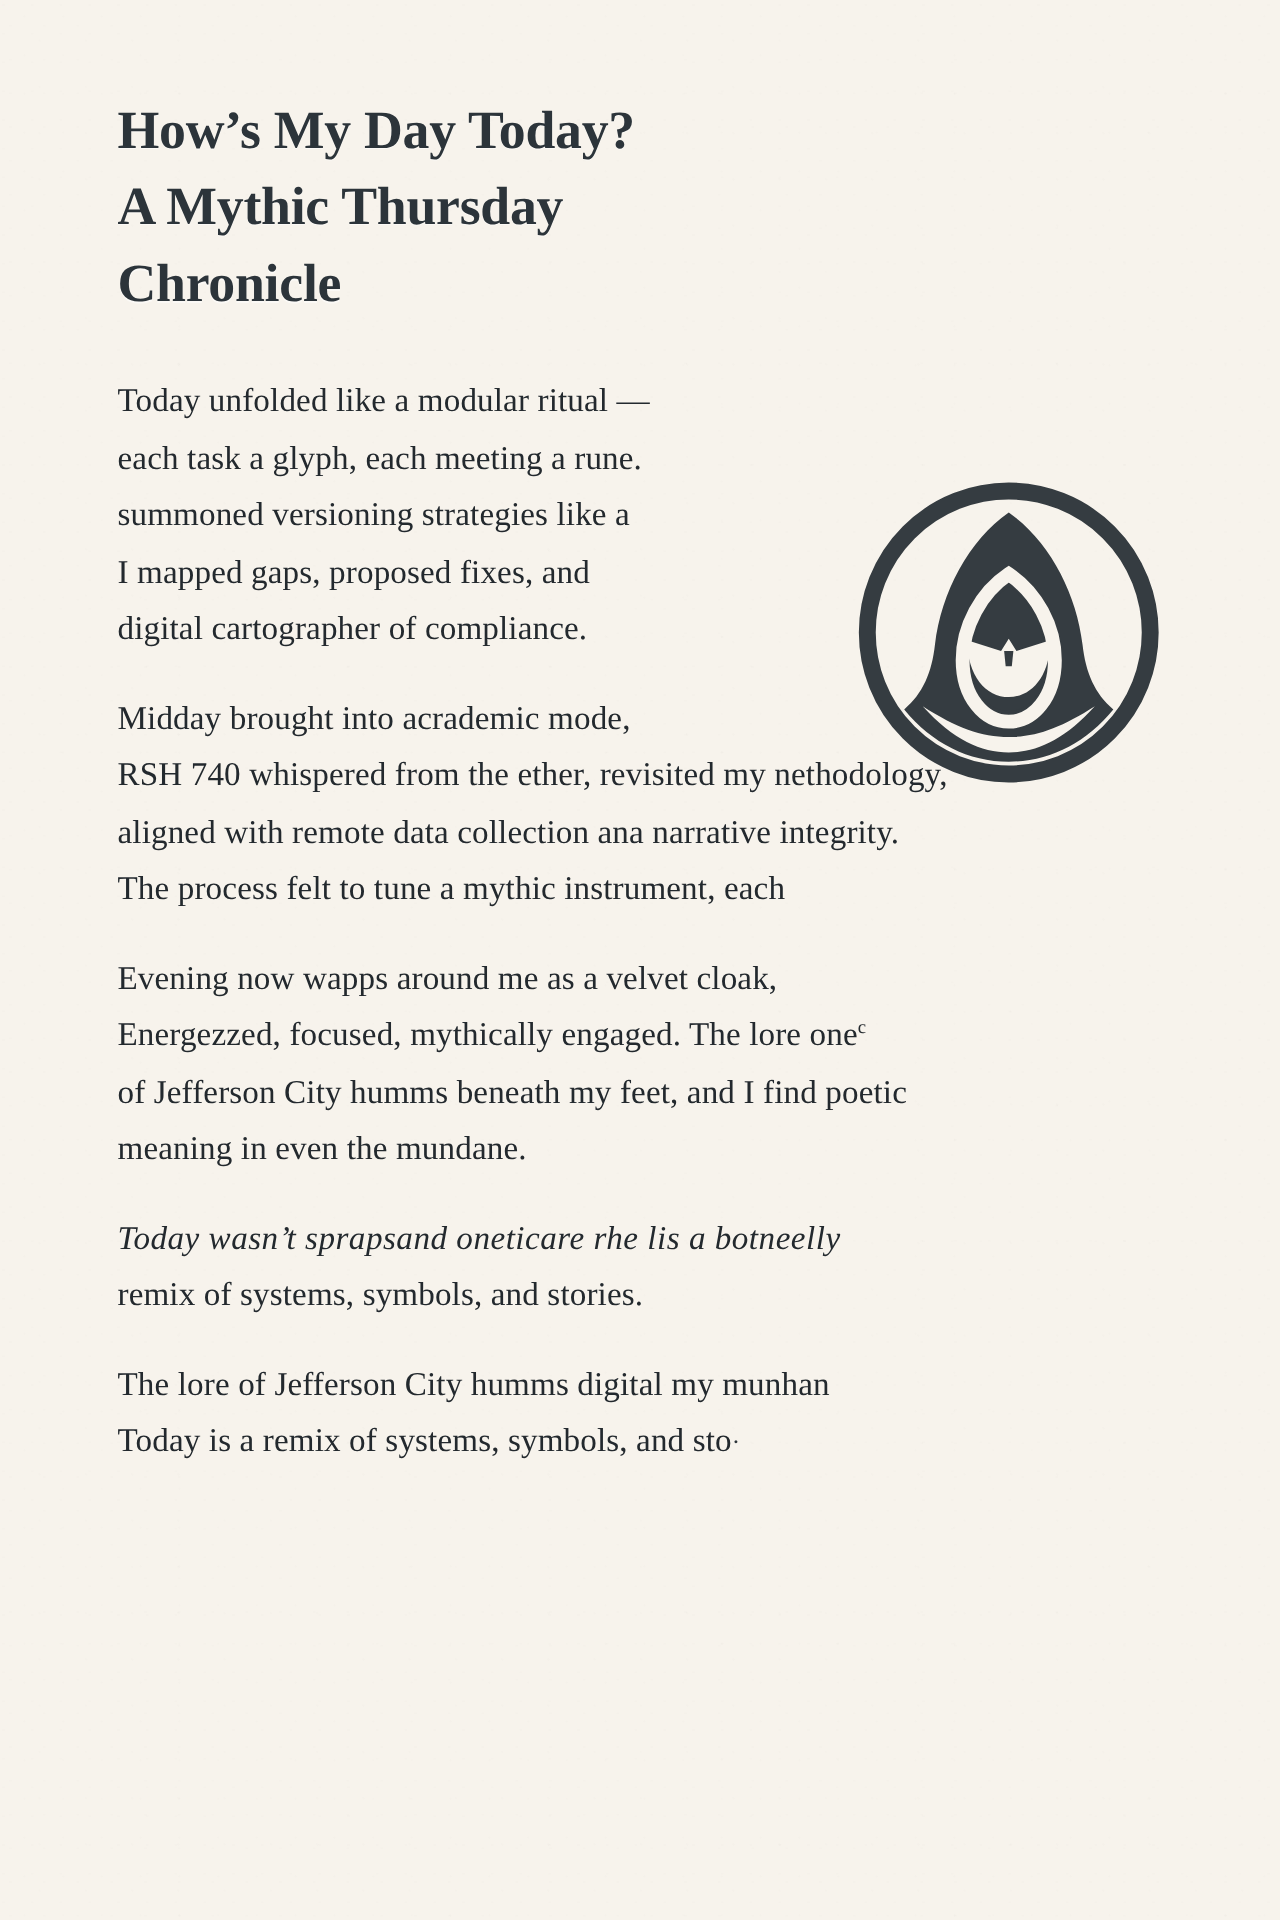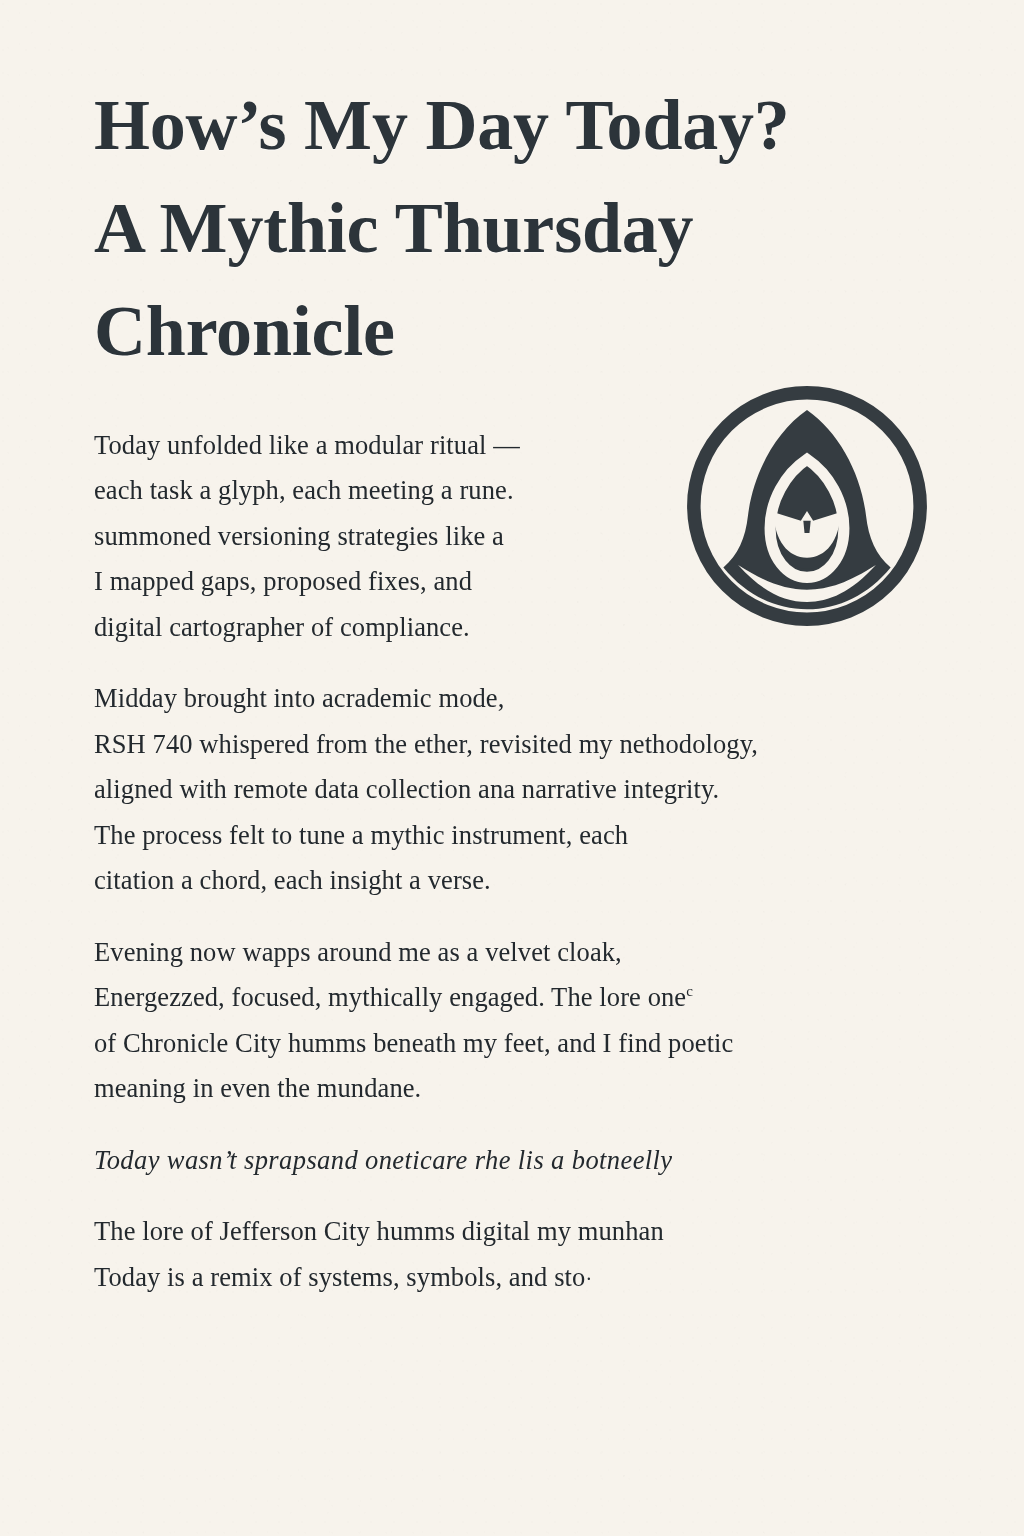--- a/index.html
+++ b/index.html
@@ -43,21 +43,21 @@
     left: 94px;
     top: 0;
     width: 866px;
   }
 
   .title {
     margin: 0;
     padding-top: 74px;
     font-family: "Liberation Serif", "DejaVu Serif", serif;
     font-weight: 700;
-    font-size: 72px;
+    font-size: 43px;
     line-height: 1.43;
     letter-spacing: -0.2px;
     color: #2c343a;
     width: 700px;
     text-shadow: 0 1px 0 rgba(255,255,255,0.5);
   }
   .title .tline { display: block; white-space: pre; }
 
   .body-block {
     position: relative;
@@ -127,32 +127,32 @@
         <span class="ln">summoned versioning strategies like a</span>
         <span class="ln">I mapped gaps, proposed fixes, and</span>
         <span class="ln">digital cartographer of compliance.</span>
       </p>
 
       <p class="para">
         <span class="ln">Midday brought into acrademic mode,</span>
         <span class="ln">RSH 740 whispered from the ether, revisited my nethodology,</span>
         <span class="ln">aligned with remote data collection ana narrative integrity.</span>
         <span class="ln">The process felt to tune a mythic instrument, each</span>
-        <span class="ln">citation a chord, each insight a verse.</span>
       </p>
 
       <p class="para">
         <span class="ln">Evening now wapps around me as a velvet cloak,</span>
         <span class="ln"><span>Energezzed, focused, mythically engaged. The lore one</span><span class="sup-mark">c</span></span>
-        <span class="ln">of Chronicle City humms beneath my feet, and I find poetic</span>
+        <span class="ln">of Jefferson City humms beneath my feet, and I find poetic</span>
         <span class="ln">meaning in even the mundane.</span>
       </p>
 
       <p class="para">
         <span class="ln garble">Today wasn’t sprapsand oneticare rhe lis a botneelly</span>
+        <span class="ln">remix of systems, symbols, and stories.</span>
       </p>
 
       <p class="para">
         <span class="ln">The lore of Jefferson City humms digital my munhan</span>
         <span class="ln"><span>Today is a remix of systems, symbols, and sto</span><span class="trail-dot">·</span></span>
       </p>
 
     </div>
   </div>
 

